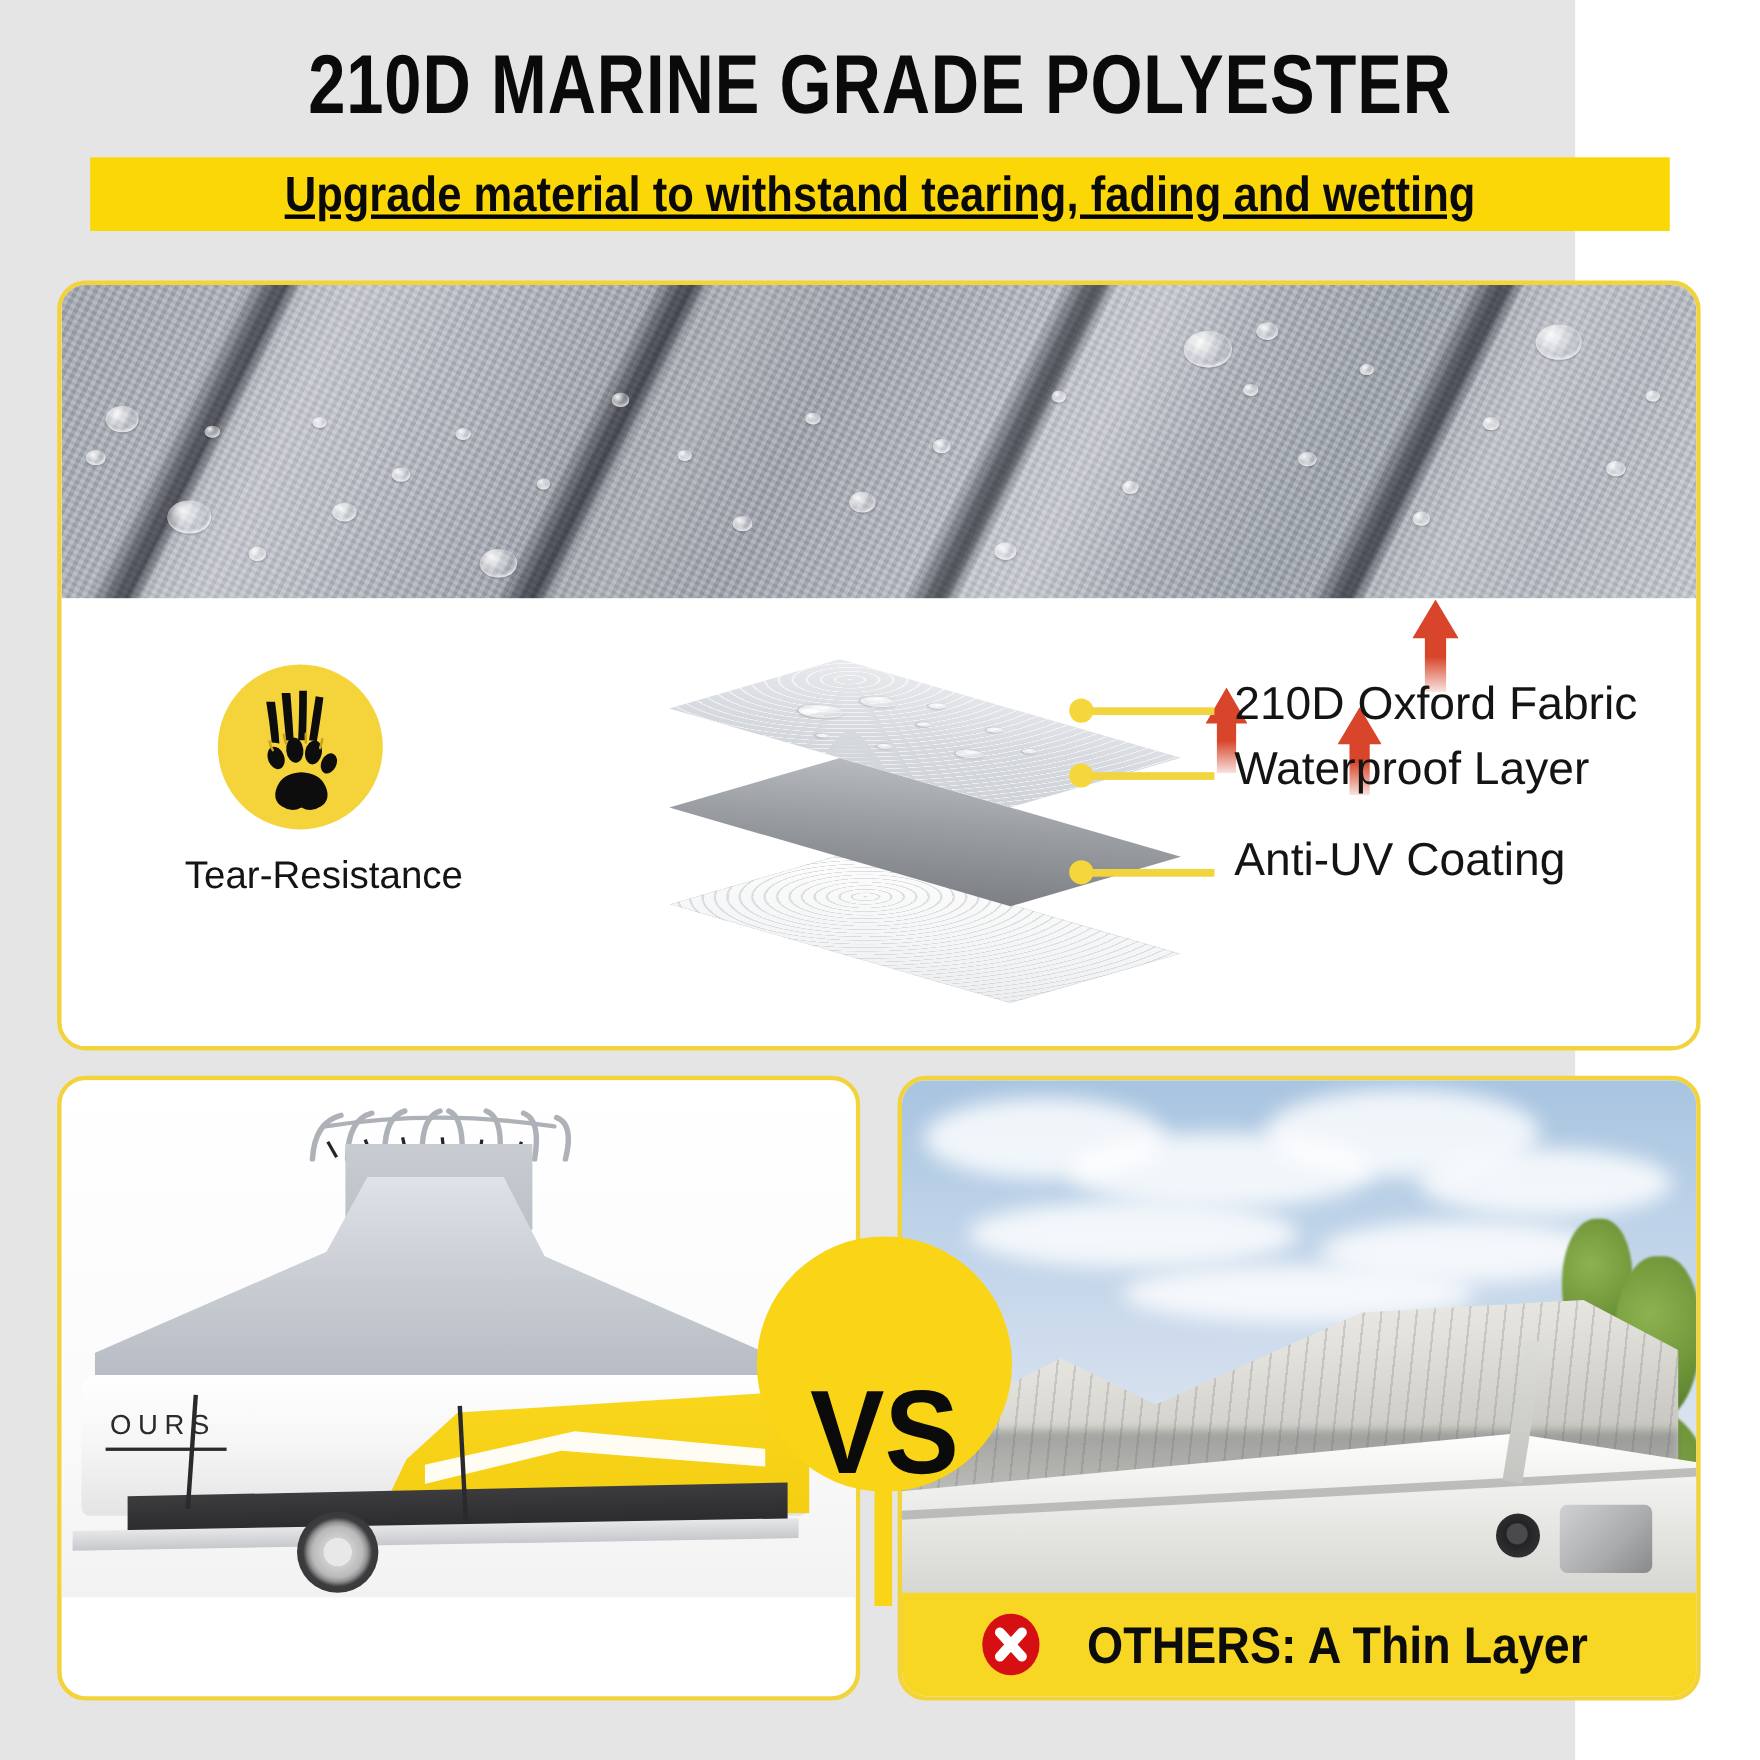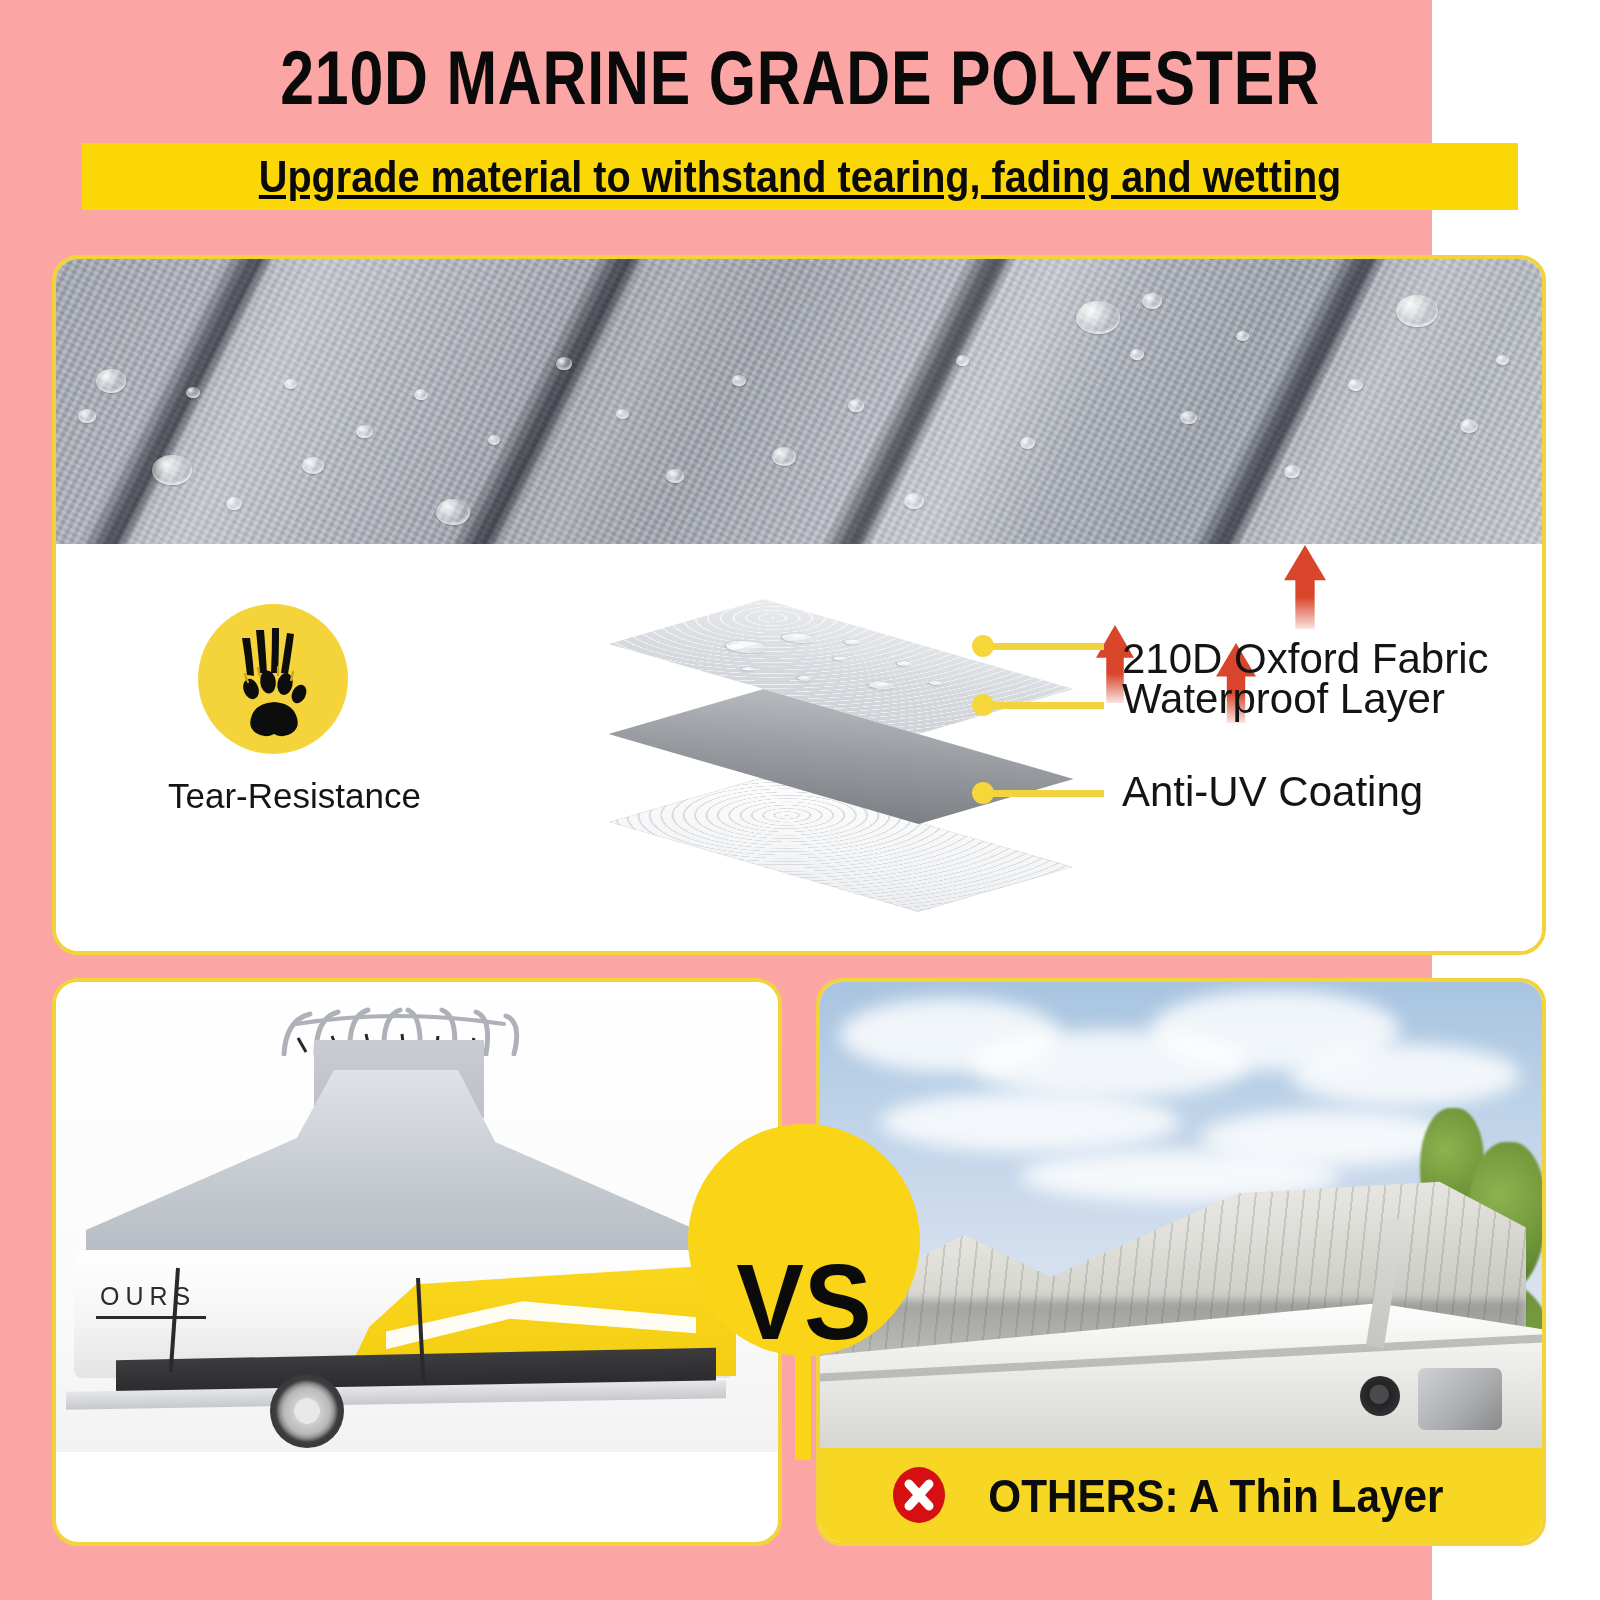--- a/index.html
+++ b/index.html
@@ -3,21 +3,21 @@
 <meta charset="utf-8">
 <style>
   * { box-sizing: border-box; margin: 0; padding: 0; }
   html, body {
     width: 1600px; height: 1600px;
     background: #ffffff;
     font-family: "Liberation Sans", sans-serif;
     overflow: hidden;
   }
 
-  .page { position: relative; width: 1432px; height: 1600px; background: #fca5a5; }
+  .page { position: relative; width: 1432px; height: 1600px; background: #e5e5e5; }
 
   
   .title {
     position: absolute; left: 0; top: 40px; width: 1600px;
     text-align: center;
     font-family: "Liberation Sans", sans-serif;
     font-weight: 700;
     font-size: 76px;
     letter-spacing: 1px;
     color: #0a0a0a;
@@ -382,29 +382,29 @@
           <div class="drop" style="left:108px; top:124px;width:9px;  height:8px;"></div>
           <div class="drop" style="left:226px; top:54px; width:10px; height:9px;"></div>
         </div>
         <div class="ar" style="left:668px; top:-4px; width:42px; height:84px;"></div>
         <div class="ar" style="left:480px; top:76px; width:38px; height:78px;"></div>
         <div class="ar" style="left:600px; top:94px; width:40px; height:80px;"></div>
       </div>
 
       <div class="lead-dot" style="left:916px; top:91px;"></div>
       <div class="lead-line" style="left:936px; top:99px; width:112px;"></div>
-      <div class="lead-text" style="left:1066px; top:72px;margin-top:19px;">210D Oxford Fabric</div>
+      <div class="lead-text" style="left:1066px; top:72px;">210D Oxford Fabric</div>
 
       <div class="lead-dot" style="left:916px; top:150px;"></div>
       <div class="lead-line" style="left:936px; top:158px; width:112px;"></div>
       <div class="lead-text" style="left:1066px; top:131px;">Waterproof Layer</div>
 
       <div class="lead-dot" style="left:916px; top:238px;"></div>
       <div class="lead-line" style="left:936px; top:246px; width:112px;"></div>
-      <div class="lead-text" style="left:1066px; top:224px;">Anti-UV Coating</div>
+      <div class="lead-text" style="left:1066px; top:213px;">Anti-UV Coating</div>
     </div>
   </div>
 
   <div class="cmp cmp-left">
     <div class="photo ph-ours">
       <svg class="ttop-frame" viewBox="0 0 260 52">
         <g fill="none" stroke="#aeb2b8" stroke-width="5" stroke-linecap="round">
           <path d="M14 50 q2 -34 26 -40"></path>
             <path d="M46 50 q0 -36 22 -42"></path>
           <path d="M80 50 q-2 -38 18 -44"></path>

